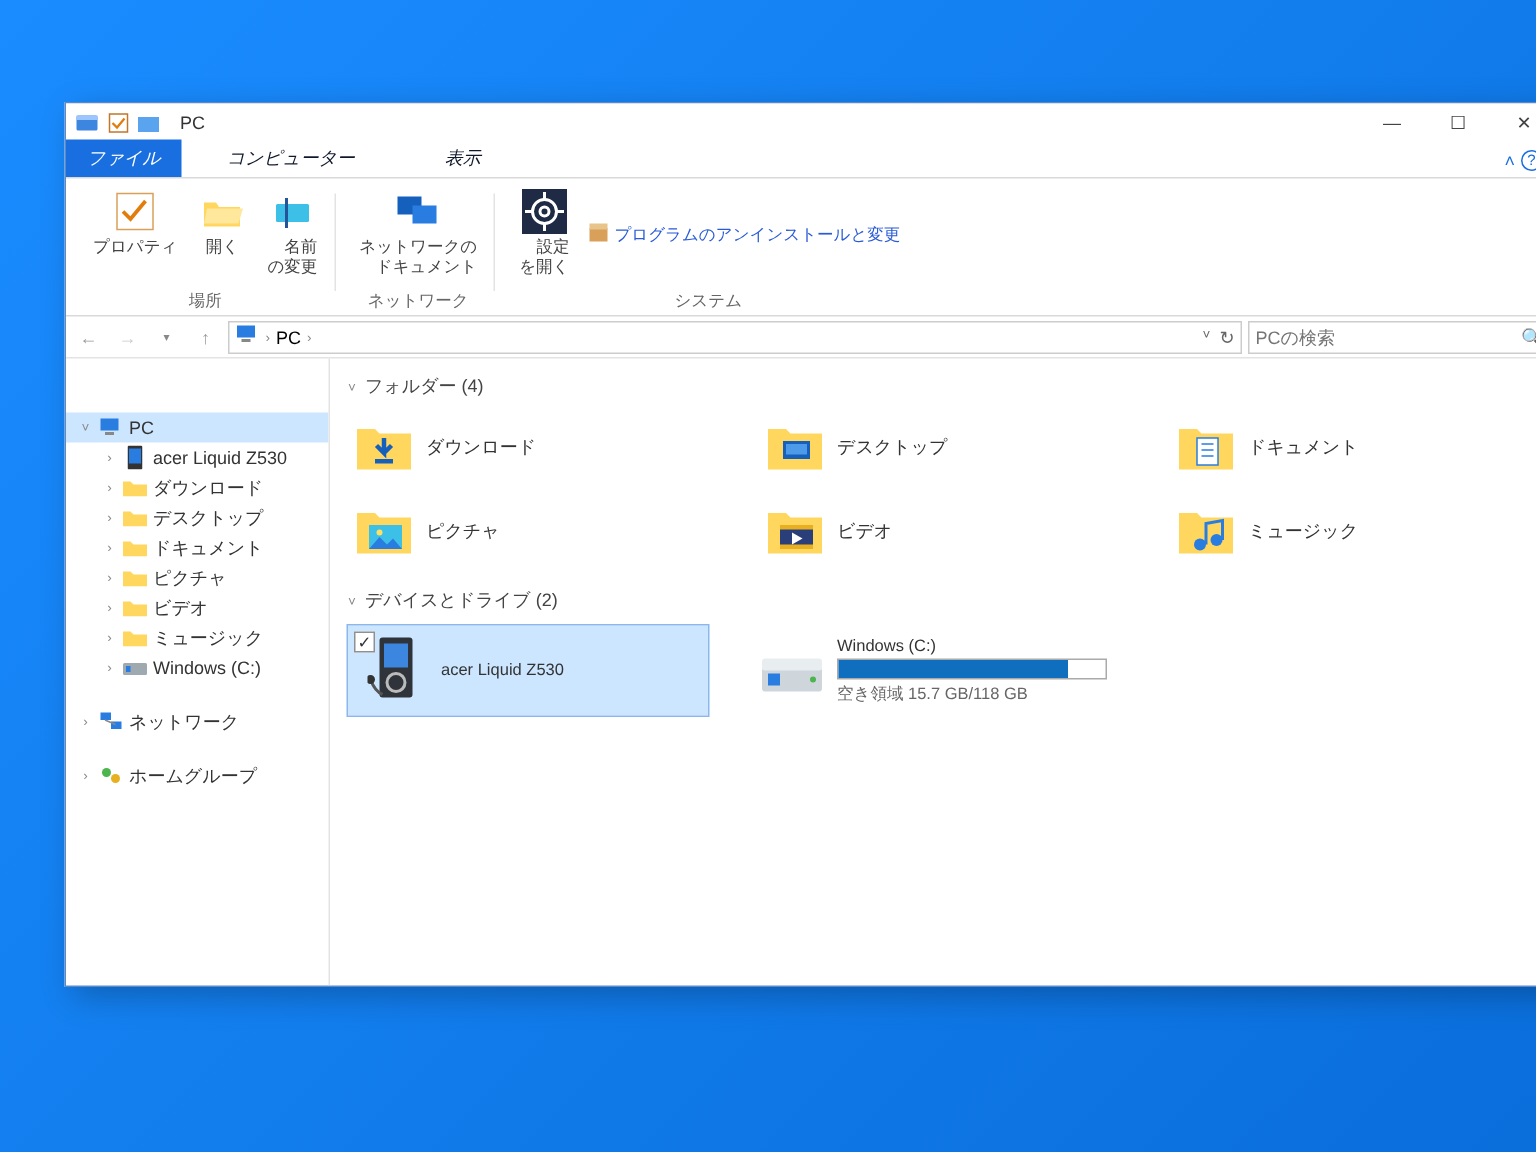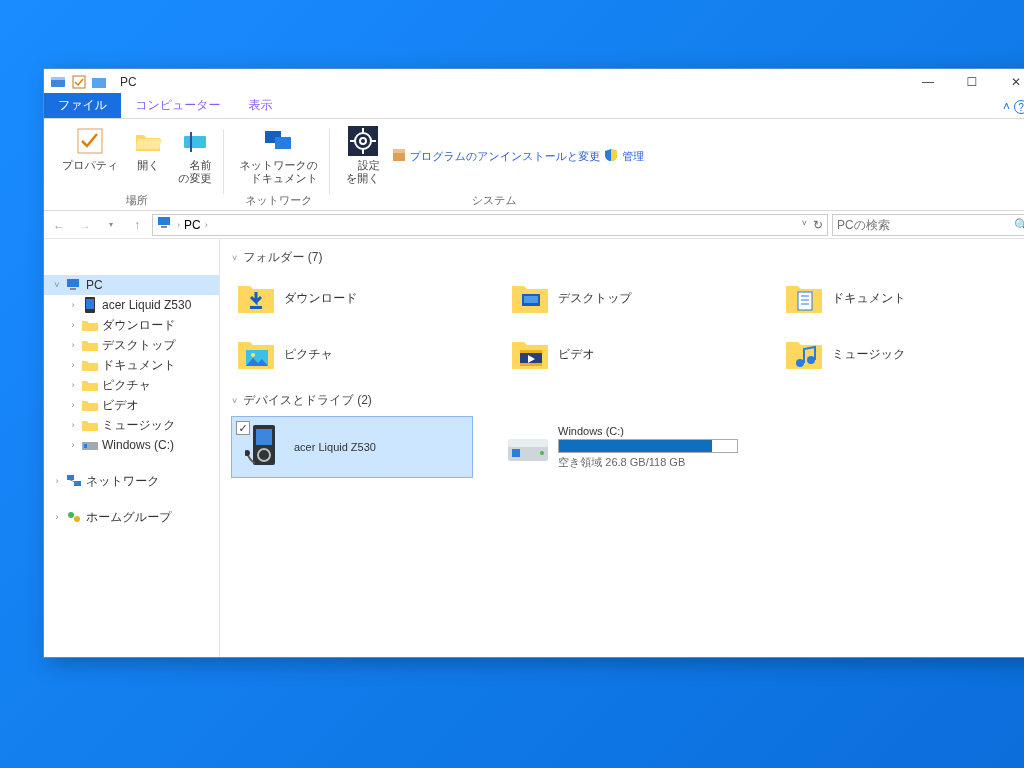--- a/index.html
+++ b/index.html
@@ -31,22 +31,22 @@
   align-items: center;
   padding: 0 0 0 6px;
 }
 .titlebar .qat { display:flex; gap:6px; align-items:center; }
 .qat svg { display:block; }
 .titlebar .title { margin-left: 8px; color:#333; }
 .win-btns { margin-left:auto; display:flex; }
 .win-btn { width:44px; height:26px; display:flex; align-items:center; justify-content:center; color:#444; }
 
 .tabstrip { height:24px; display:flex; align-items:flex-end; border-bottom:1px solid #d9d9d9; }
-.tab-file { background:#1a6fe0; color:#fff; padding:4px 14px; font-size:12px; }
-.tab { padding:4px 14px; color:#8b5cf6; }
+.tab-file { background:#1a6fe0; color:#fff; padding:4px 14px; font-size:12px;font-style:italic; }
+.tab { padding:4px 30px; color:#0f172a;font-style:italic; }
 .ribbon-collapse { margin-left:auto; padding:4px 10px; color:#1a6fe0; display:flex; gap:4px; }
 
 .ribbon {
   height: 92px;
   border-bottom:1px solid #d9d9d9;
   display:flex;
   padding: 4px 6px 0 6px;
   gap: 4px;
 }
 .group { display:flex; flex-direction:column; align-items:center; padding:0 6px; position:relative; }
@@ -217,27 +217,20 @@
 を開く</div>
         </div>
         <div class="sys-links">
           <div>
               <span><svg width="14" height="14">
                   <rect x="1" y="4" width="12" height="9" fill="#d9a05a"></rect>
                   <rect x="1" y="1" width="12" height="4" fill="#e8c48a"></rect>
                 </svg></span>
               <span>プログラムのアンインストールと変更</span>
             </div>
-          <div>
-              <span><svg width="14" height="14">
-                  <path d="M7 1l6 2v4c0 4-3 6-6 6s-6-2-6-6V3z" fill="#2a7de0"></path>
-                  <path d="M7 1v12c3 0 6-2 6-6V3z" fill="#ffd040"></path>
-                </svg></span>
-              <span>管理</span>
-            </div>
         </div>
       </div>
       <div class="group-label">システム</div>
     </div>
   </div>
 
   <div class="addrbar">
     <div class="nav-arrow">←</div>
     <div class="nav-arrow" style="color:#ccc">→</div>
     <div class="nav-arrow" style="font-size:8px;color:#888">▾</div>
@@ -370,21 +363,21 @@
               <circle cx="11" cy="9" r="3" fill="#e8b020"></circle>
             </svg>
           </span>
           <span>ホームグループ</span>
         </div>
     </div>
 
     <div class="content">
       <div class="section-hdr">
         <span class="chev">˅</span>
-        <span>フォルダー (7)</span>
+        <span>フォルダー (4)</span>
       </div>
       <div class="folders-grid">
         <div class="folder-item">
           <div class="ic">
               <svg width="40" height="36">
                 <path d="M2 6h12l3 3h21v24H2z" fill="#ffd75e"></path>
                 <path d="M20 12v10l-5-5m5 5l5-5" stroke="#1560bd" stroke-width="3" fill="none"></path>
                 <rect x="14" y="26" width="12" height="3" fill="#1560bd"></rect>
               </svg>
             </div>
@@ -475,21 +468,21 @@
                 <rect x="2" y="10" width="40" height="8" fill="#e8edf0" rx="2"></rect>
                 <rect x="6" y="20" width="8" height="8" fill="#2a7de0"></rect>
                 <circle cx="36" cy="24" r="2" fill="#4db54d"></circle>
               </svg>
             </div>
           <div class="meta">
             <span>Windows (C:)</span>
             <div class="usage-bar">
                 <div class="fill" id="drive-fill" style="width: 86%;"></div>
               </div>
-            <span style="color:#666">空き領域 26.8 GB/118 GB</span>
+            <span style="color:#666">空き領域 15.7 GB/118 GB</span>
           </div>
         </div>
       </div>
     </div>
   </div>
 
 
 </div>
 
 </body></html>

